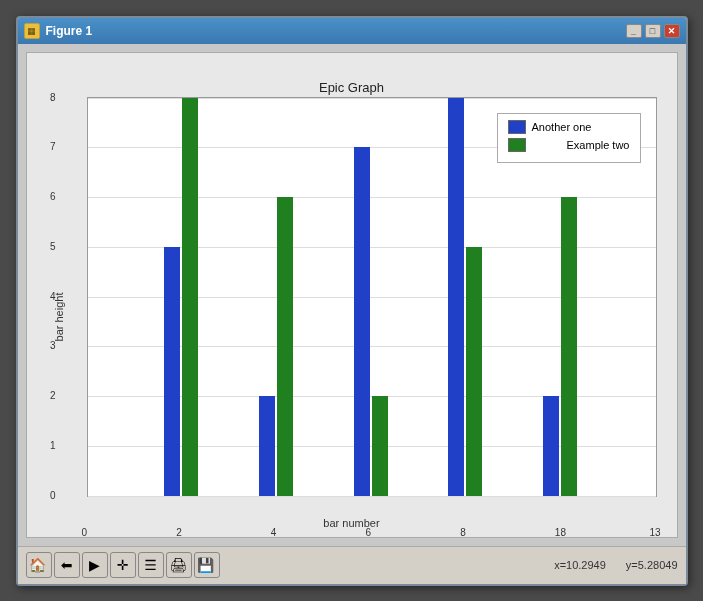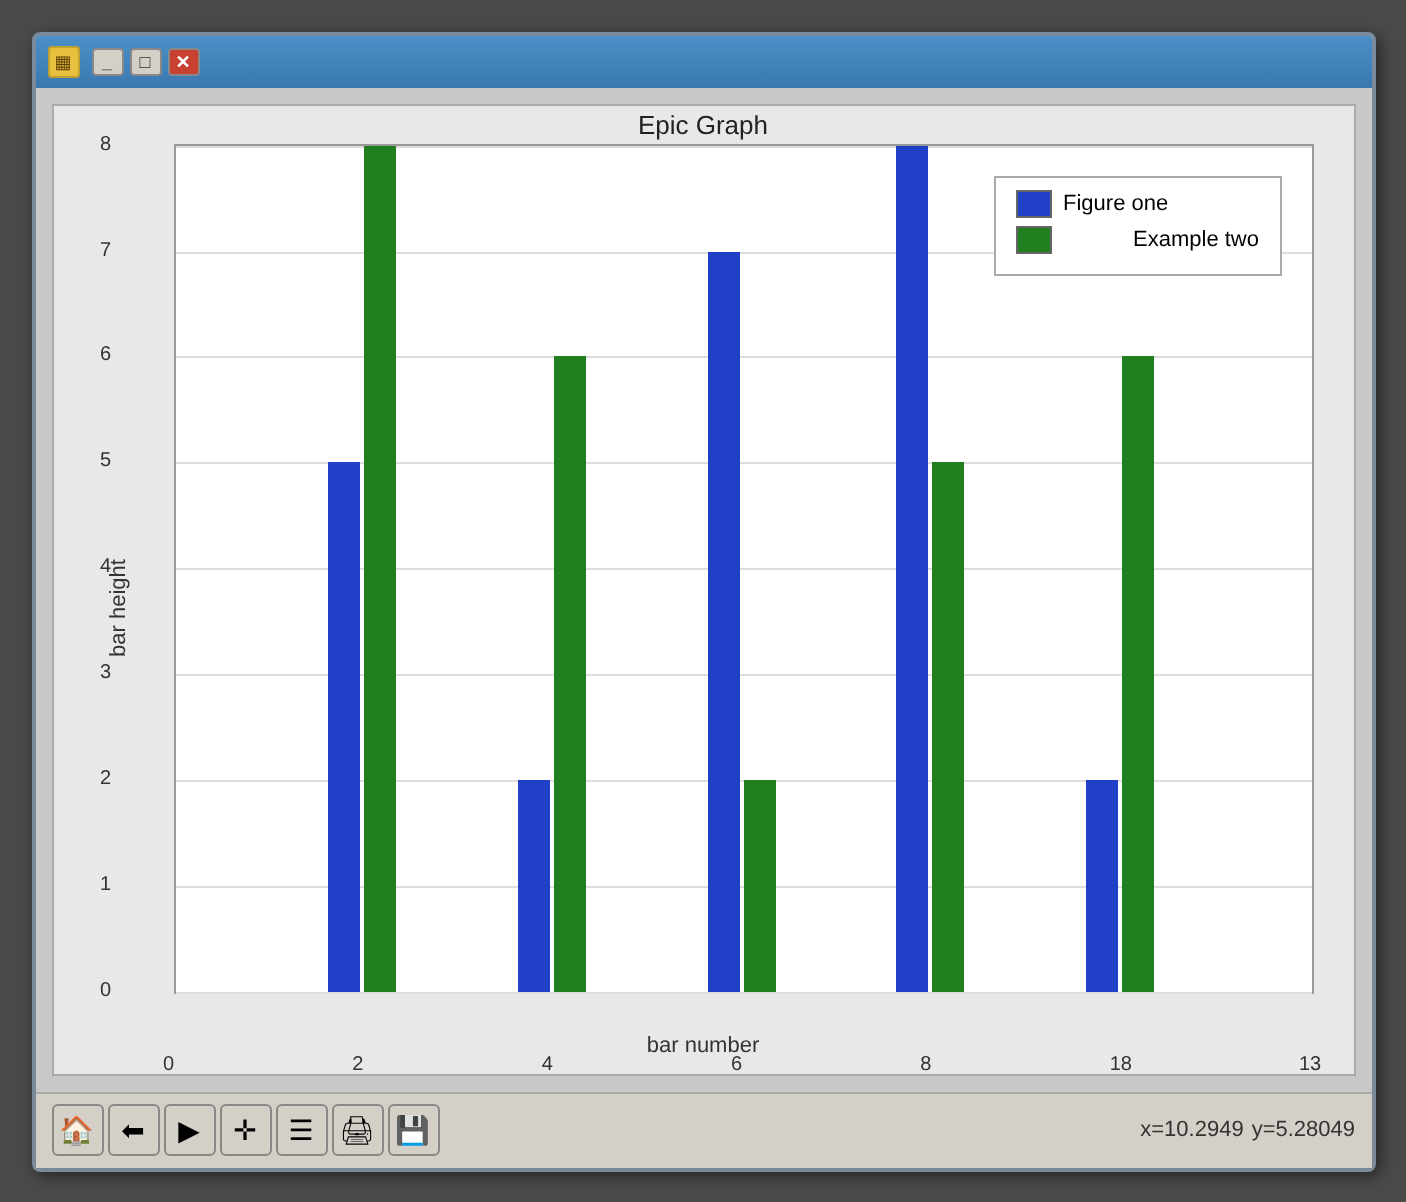--- a/index.html
+++ b/index.html
@@ -92,21 +92,21 @@
       flex: 1;
       background: #e8e8e8;
       border: 1px solid #aaa;
       position: relative;
       display: flex;
       flex-direction: column;
     }
 
     .chart-title {
       text-align: center;
-      padding-top: 1px;
+      padding-top: 26px;
       line-height: 1.4;
       font-size: 13px;
       color: #222;
     }
 
     .chart-body {
       flex: 1;
       display: flex;
       position: relative;
       padding: 0 20px 40px 60px;
@@ -242,32 +242,33 @@
       justify-content: center;
       cursor: pointer;
       font-size: 14px;
     }
 
     .toolbar-coords {
       margin-left: auto;
       font-size: 11px;
       color: #333;
       display: flex;
-      gap: 4px;
+      gap: 20px;
     }
   </style>
 </head>
 <body>
 
 <div class="window">
 
   <div class="titlebar">
     <div class="titlebar-icon">
       <span>▦</span>
     </div>
+    <span class="titlebar-text">Figure 1</span>
     <div class="titlebar-buttons">
       <div class="title-btn minimize">_</div>
       <div class="title-btn maximize">□</div>
       <div class="title-btn close">✕</div>
     </div>
   </div>
 
   <div class="content">
     <div class="chart-area">
 
@@ -334,21 +335,21 @@
               </div>
               <div style="position: absolute; bottom: 0px; top: 0px; display: flex; align-items: flex-end; gap: 2px; left: calc(83.3333% - 18px);">
                 <div class="bar bar-blue" style="height: 25%; width: 16px;"></div>
                 <div class="bar bar-green" style="height: 75%; width: 16px;"></div>
               </div>
             </div>
 
           <div class="legend" id="legend">
               <div class="legend-item">
                 <div class="legend-color" style="background: rgb(32, 64, 200); border: 1px solid rgb(102, 102, 102);"></div>
-                <span style="font-size: 11px;">Figure one</span>
+                <span style="font-size: 11px;">Another one</span>
               </div>
               <div class="legend-item">
                 <div class="legend-color" style="background: rgb(32, 128, 32); border: 1px solid rgb(102, 102, 102);"></div>
                 <span style="font-size: 11px;">Example two</span>
               </div>
             </div>
         </div>
 
         <span class="x-axis-label">bar number</span>
       </div>

